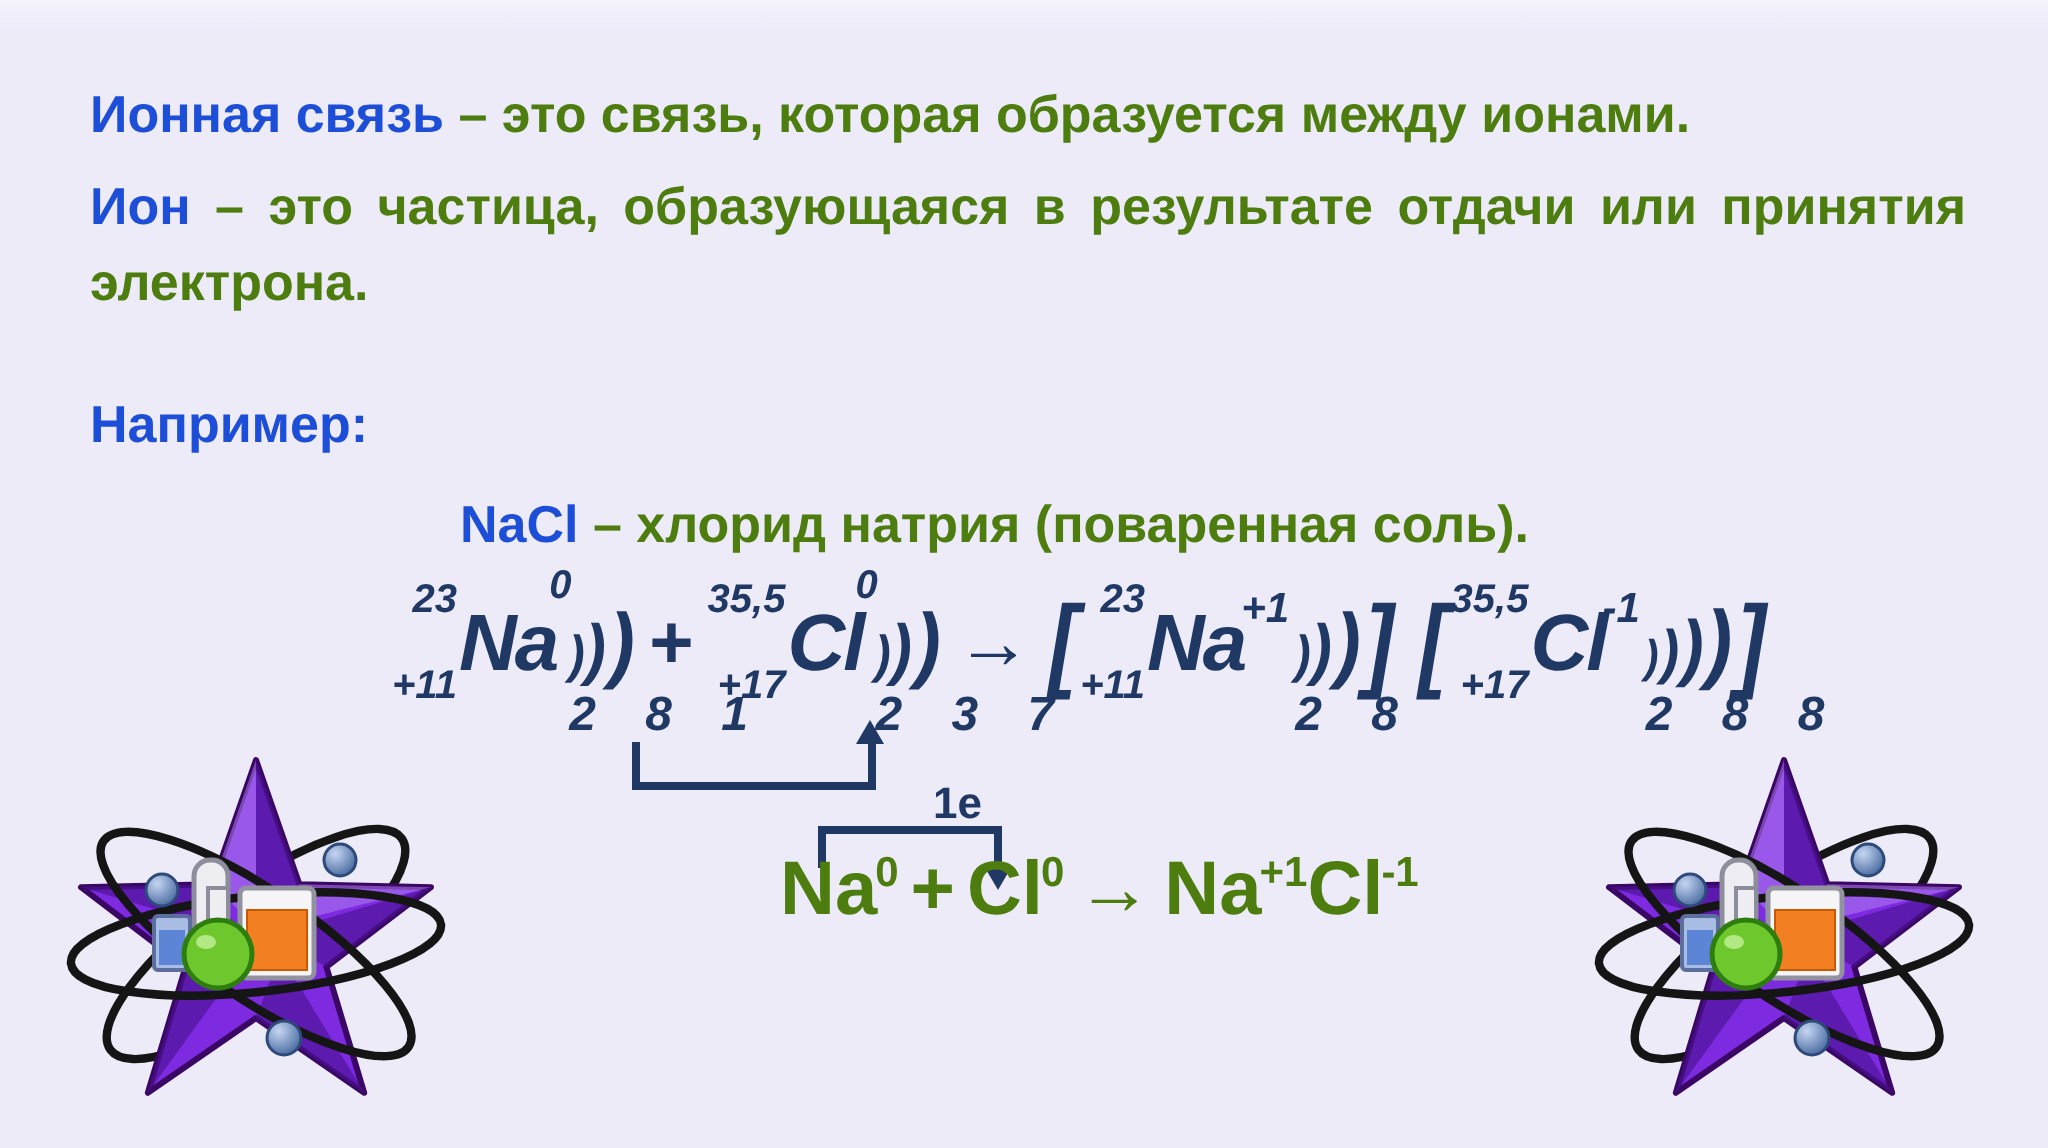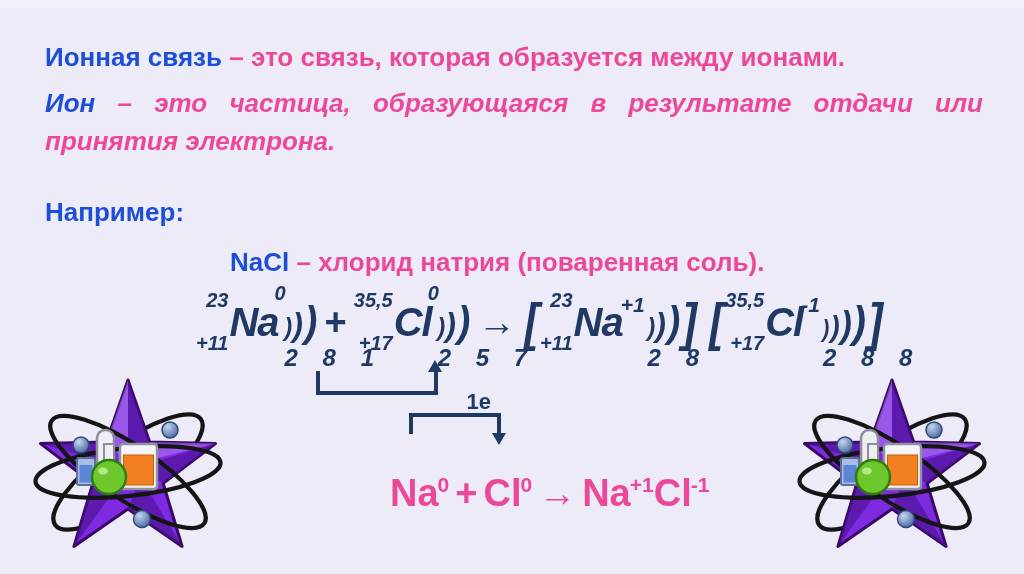--- a/index.html
+++ b/index.html
@@ -4,24 +4,24 @@
 <style>
   html,body{margin:0;padding:0;}
   body{
     width:1024px;height:574px;overflow:hidden;position:relative;
     background:linear-gradient(#f4f3fb 0,#edebf8 14px,#edebf8 100%);
     font-family:"Liberation Sans","DejaVu Sans",sans-serif;
     color:#1f3864;
   }
   .abs{position:absolute;}
   .red{color:#1d4ed8;}
-  .navy{color:#ec4899;}
+  .navy{color:#4d7c0f;}
   .para{font-size:26px;font-weight:700;line-height:38px;}
   #p1{left:45px;top:38px;width:950px;}
-  #p2{left:45px;top:84px;width:938px;text-align:justify;font-style:italic;}
+  #p2{left:45px;top:84px;width:938px;text-align:justify;}
   #p3{left:45px;top:166px;margin-top:27px;}
   #p4{left:230px;top:210px;margin-top:33px;}
 
   
   #scheme{left:196px;top:282px;display:flex;align-items:center;white-space:nowrap;}
   .ngroup{position:relative;display:inline-flex;align-items:center;height:80px;font-style:italic;}
   .stack{display:inline-flex;flex-direction:column;justify-content:space-between;height:62px;
          font-size:20px;line-height:19px;font-weight:700;text-align:right;margin-right:1px;}
   .sym{font-size:40px;line-height:38px;font-weight:700;letter-spacing:-1px;}
   .ionsup{font-size:21px;font-weight:700;position:relative;top:-17px;margin:0 -3px 0 -2px;}
@@ -42,21 +42,21 @@
          border-left:7px solid transparent;border-right:7px solid transparent;
          border-bottom:12px solid #1f3864;}
   #conn2{left:409px;top:413px;width:84px;height:17px;
          border-left-width:4px;border-top-width:4px;border-right-width:4px;}
   #conn2 .head{position:absolute;right:-9px;bottom:-11px;width:0;height:0;
          border-left:7px solid transparent;border-right:7px solid transparent;
          border-top:12px solid #1f3864;}
   #conn2 .lbl{position:absolute;right:6px;top:-28px;font-size:22px;font-weight:700;color:#1f3864;}
 
   
-  #eq{left:390px;top:424px;font-size:38px;font-weight:700;white-space:nowrap;margin-top:48px;}
+  #eq{left:390px;top:424px;font-size:38px;font-weight:700;white-space:nowrap;}
   #eq sup{font-size:21px;font-weight:700;position:relative;top:-14px;vertical-align:baseline;margin-left:-1px;}
   #eq .op2{margin:0 6px;}
 
   .star{position:absolute;top:372px;width:196px;height:196px;}
   #star-left{left:30px;}
   #star-right{left:794px;}
 </style>
 </head>
 <body>
 
@@ -87,21 +87,21 @@
 
   <span class="ngroup">
     <span class="stack">
       <span>35,5</span>
       <span>+17</span>
     </span>
     <span class="sym">Cl</span>
     <span class="arcwrap">
       <span class="above">0</span>
       <span class="arcs"><span style="font-size: 26px;">)</span><span style="font-size: 34px;">)</span><span style="font-size: 42px;">)</span></span>
-      <span class="below">2 5 7</span>
+      <span class="below">2 3 7</span>
     </span>
   </span>
 
   <span class="op">→</span>
 
   <span class="ngroup">
     <span class="bracket">[</span>
     <span class="stack">
       <span>23</span>
       <span>+11</span>

